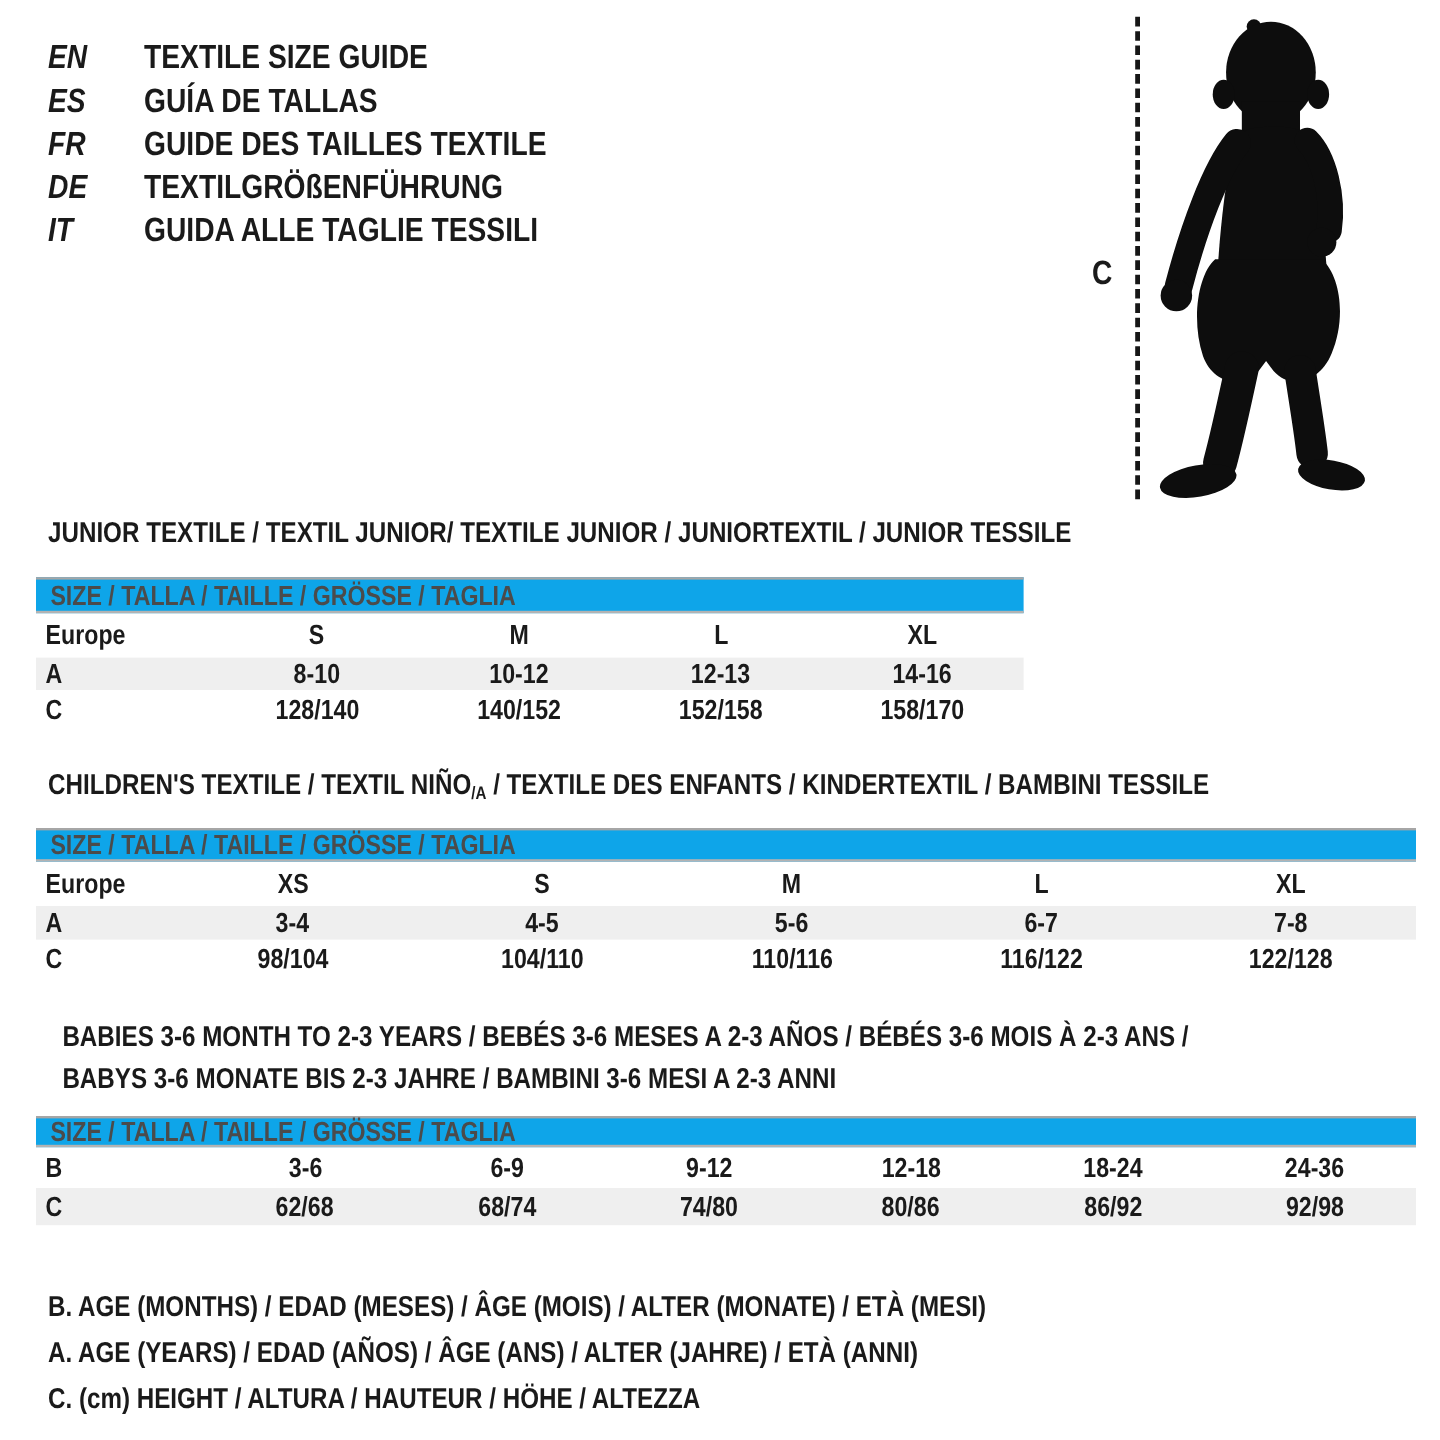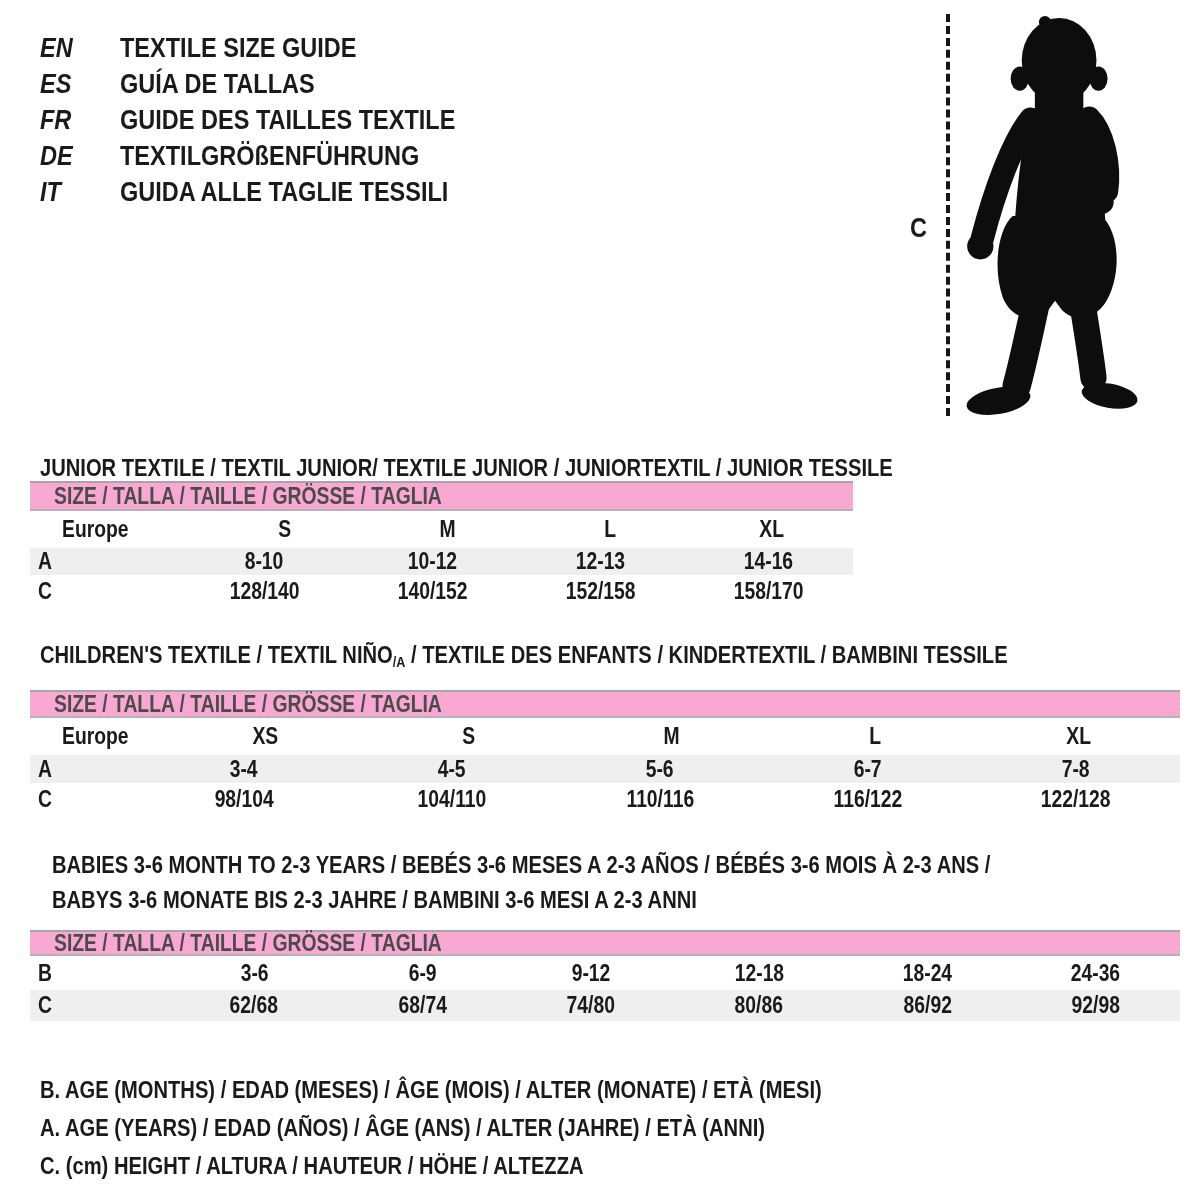--- a/index.html
+++ b/index.html
@@ -16,44 +16,44 @@
   .lang-row{display:flex;height:36px;align-items:center;}
   .lang-code{width:80px;flex:0 0 80px;font-style:italic;}
 
   
   .measure-line{position:absolute;left:946px;top:14px;height:402px;width:0;border-left:4px dashed #161616;}
   .measure-label{position:absolute;left:910px;top:212px;font-size:28px;}
   .figure-svg{position:absolute;left:956px;top:12px;width:186px;height:404px;}
 
   
   .sec-title{position:absolute;left:40px;font-size:24px;}
-  .title-junior{top:454px;text-align:right;}
+  .title-junior{top:431px;text-align:right;}
   .title-children{top:641px;}
   .title-babies{top:847px;line-height:35px;margin-left:12px;}
   .sub{font-size:15px;vertical-align:-4px;}
 
   
   .size-bar{
-    position:absolute;left:30px;background:#f9a8d4;color:#4b4b4b;
+    position:absolute;left:30px;background:#0ea5e9;color:#4b4b4b;
     border-top:2px solid #a6a6a6;border-bottom:2px solid #b3b3b3;
     box-sizing:border-box;display:flex;align-items:center;
-    font-size:23px;padding-left:24px;
+    font-size:23px;padding-left:12px;
   }
   .bar-junior{top:481px;width:823px;height:30px;}
   .bar-children{top:690px;width:1150px;height:28px;}
   .bar-babies{top:930px;width:1150px;height:26px;}
 
   
   .tbl{position:absolute;left:30px;font-size:23px;}
   .tbl-junior{top:511px;width:823px;}
   .tbl-children{top:718px;width:1150px;}
   .tbl-babies{top:956px;width:1150px;}
   .row{display:flex;align-items:center;}
   .row.stripe{background:#efefef;}
-  .r37{height:37px;margin-left:24px;} .r34{height:34px;} .r32{height:32px;} .r31{height:31px;}
+  .r37{height:37px;} .r34{height:34px;} .r32{height:32px;} .r31{height:31px;}
   .r28{height:28px;} .r27{height:27px;}
   .cell{flex:1;text-align:center;}
   .c0{flex:0 0 auto;text-align:left;padding-left:8px;box-sizing:border-box;}
   .tbl-junior .c0{width:150px;}
   .tbl-children .c0{width:110px;}
   .tbl-babies .c0{width:140px;}
 
   
   .legend{position:absolute;left:40px;top:1071px;font-size:24px;line-height:38px;}
 </style>

